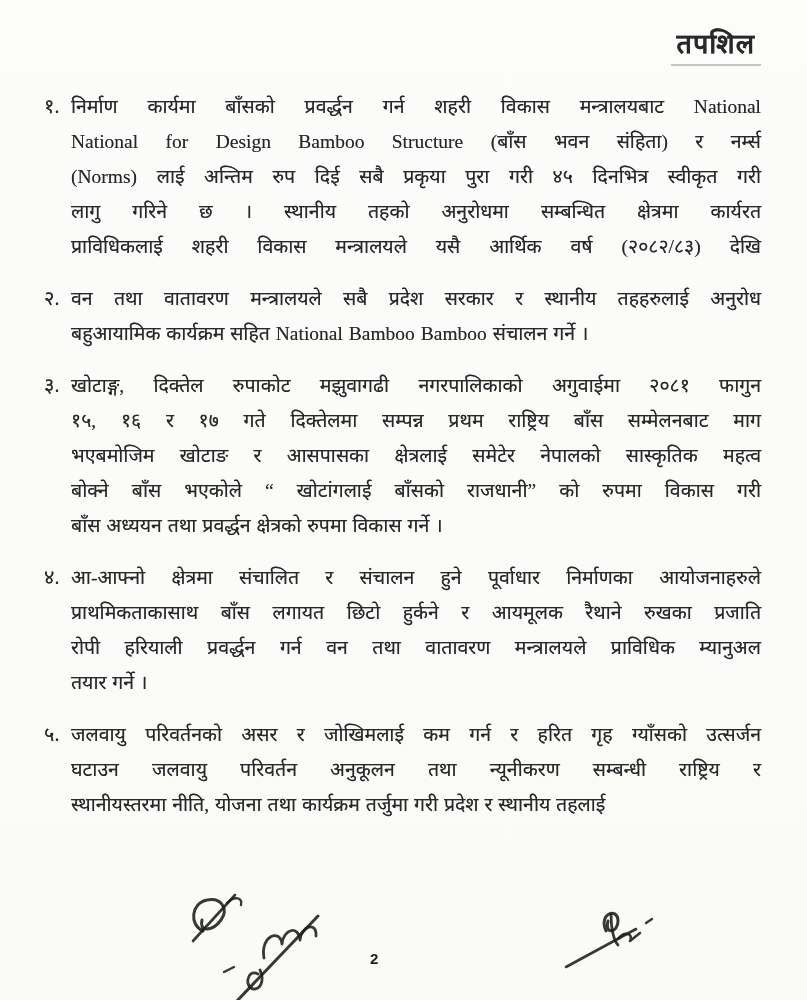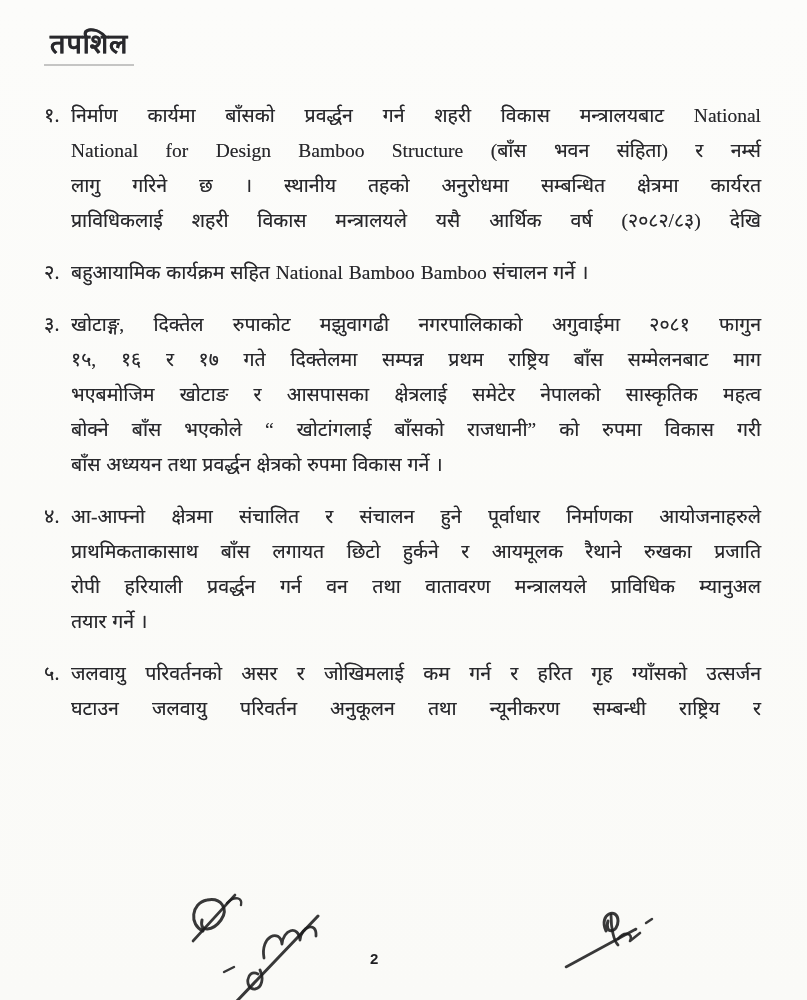--- a/index.html
+++ b/index.html
@@ -5,21 +5,21 @@
   html, body { margin: 0; padding: 0; }
   body {
     width: 807px; height: 1000px;
     background: linear-gradient(180deg, #fcfcfa 0%, #fafaf7 100%);
     font-family: "Liberation Serif", "DejaVu Serif", serif;
     color: #28282c;
     position: relative;
     overflow: hidden;
   }
   .page { padding: 24px 46px 0 44px; }
-  .title-wrap { text-align: left; margin-bottom: 32px; }
+  .title-wrap { text-align: right; margin-bottom: 23px; }
   .title {
     display: inline-block;
     font-size: 27px;
     font-weight: 700;
     letter-spacing: 1px;
     padding: 0 6px 3px 6px;
     border-bottom: 2px solid rgba(130,130,130,0.45);
     text-shadow: 0 0 0.5px rgba(0,0,0,0.5);
   }
   ol.items { list-style: none; margin: 0; padding: 0; }
@@ -59,27 +59,29 @@
 <div class="page">
   <div class="title-wrap">
     <span class="title">तपशिल</span>
   </div>
   <ol class="items">
       <li class="item">
         <span class="num">१.</span>
         <div class="item-body">
           <div class="line fill">निर्माण कार्यमा बाँसको प्रवर्द्धन गर्न शहरी विकास मन्त्रालयबाट National</div>
           <div class="line fill">National for Design Bamboo Structure (बाँस भवन संहिता) र नर्म्स</div>
+          <div class="line fill">(Norms) लाई अन्तिम रुप दिई सबै प्रकृया पुरा गरी ४५ दिनभित्र स्वीकृत गरी</div>
           <div class="line fill">लागु गरिने छ । स्थानीय तहको अनुरोधमा सम्बन्धित क्षेत्रमा कार्यरत</div>
           <div class="line fill">प्राविधिकलाई शहरी विकास मन्त्रालयले यसै आर्थिक वर्ष (२०८२/८३) देखि</div>
         </div>
       </li>
       <li class="item">
         <span class="num">२.</span>
         <div class="item-body">
+          <div class="line fill">वन तथा वातावरण मन्त्रालयले सबै प्रदेश सरकार र स्थानीय तहहरुलाई अनुरोध</div>
           <div class="line">बहुआयामिक कार्यक्रम सहित National Bamboo Bamboo संचालन गर्ने ।</div>
         </div>
       </li>
       <li class="item">
         <span class="num">३.</span>
         <div class="item-body">
           <div class="line fill">खोटाङ्ग, दिक्तेल रुपाकोट मझुवागढी नगरपालिकाको अगुवाईमा २०८१ फागुन</div>
           <div class="line fill">१५, १६ र १७ गते दिक्तेलमा सम्पन्न प्रथम राष्ट्रिय बाँस सम्मेलनबाट माग</div>
           <div class="line fill">भएबमोजिम खोटाङ र आसपासका क्षेत्रलाई समेटेर नेपालको सास्कृतिक महत्व</div>
           <div class="line fill">बोक्ने बाँस भएकोले “ खोटांगलाई बाँसको राजधानी” को रुपमा विकास गरी</div>
@@ -93,20 +95,21 @@
           <div class="line fill">प्राथमिकताकासाथ बाँस लगायत छिटो हुर्कने र आयमूलक रैथाने रुखका प्रजाति</div>
           <div class="line fill">रोपी हरियाली प्रवर्द्धन गर्न वन तथा वातावरण मन्त्रालयले प्राविधिक म्यानुअल</div>
           <div class="line">तयार गर्ने ।</div>
         </div>
       </li>
       <li class="item">
         <span class="num">५.</span>
         <div class="item-body">
           <div class="line fill">जलवायु परिवर्तनको असर र जोखिमलाई कम गर्न र हरित गृह ग्याँसको उत्सर्जन</div>
           <div class="line fill">घटाउन जलवायु परिवर्तन अनुकूलन तथा न्यूनीकरण सम्बन्धी राष्ट्रिय र</div>
+          <div class="line">स्थानीयस्तरमा नीति, योजना तथा कार्यक्रम तर्जुमा गरी प्रदेश र स्थानीय तहलाई</div>
         </div>
       </li>
     </ol>
 </div>
 
 <svg class="sig" style="left:183px; top:891px;" width="72" height="56" viewBox="0 0 72 56">
   <path d="M20,40 C6,34 8,12 24,9 C38,6 46,18 38,29 C30,40 16,42 19,29" stroke-width="3"></path>
   <path d="M10,50 L52,4" stroke-width="2.6"></path>
   <path d="M44,12 C52,4 60,7 58,14" stroke-width="2.4"></path>
 </svg>

